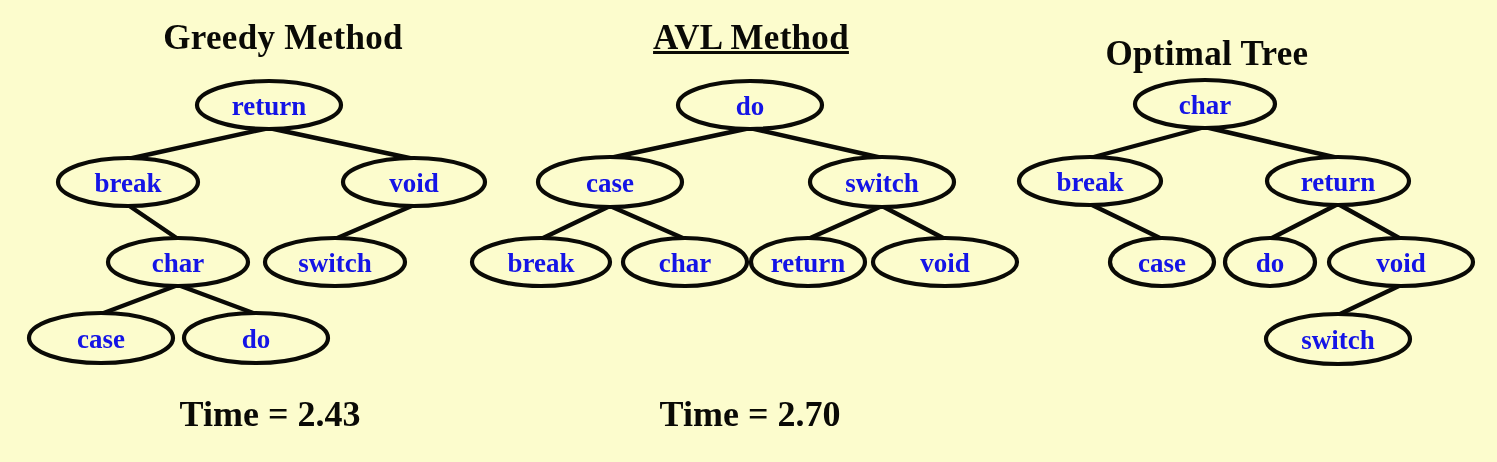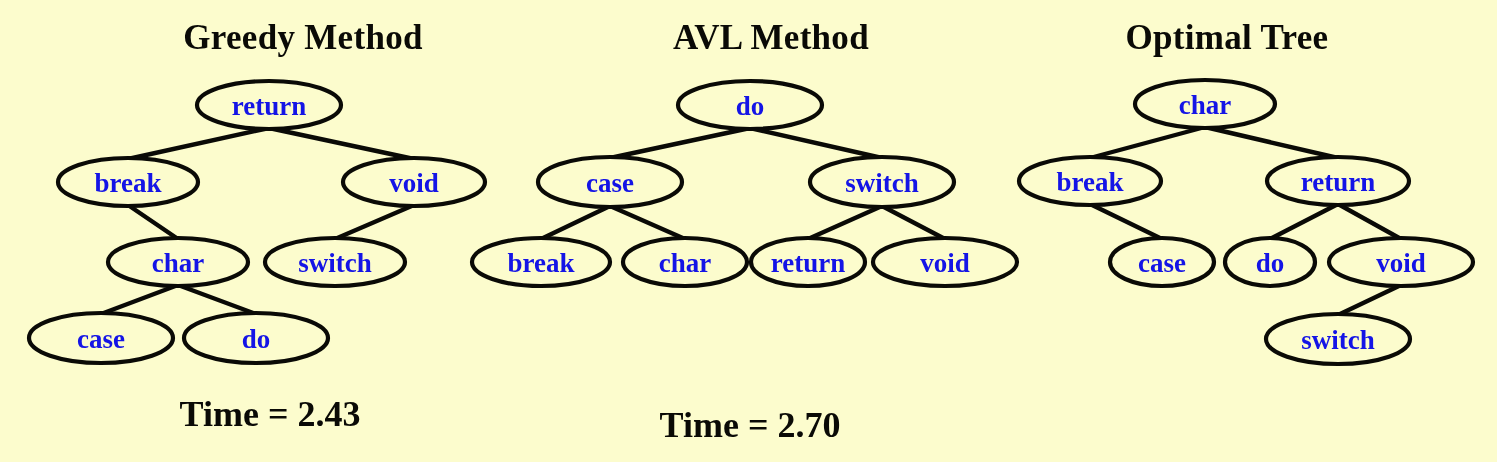--- a/index.html
+++ b/index.html
@@ -22,21 +22,20 @@
   }
   .panel-title {
     position: absolute;
     text-align: center;
     font-family: "Liberation Serif", serif;
     font-weight: bold;
     font-size: 35px;
     color: #0a0a06;
     white-space: nowrap;
     letter-spacing: 0.3px;
-    margin-left: 20px;
   }
   .time-label {
     position: absolute;
     text-align: center;
     font-family: "Liberation Serif", serif;
     font-weight: bold;
     font-size: 36px;
     color: #0a0a06;
     white-space: nowrap;
   }
@@ -67,22 +66,22 @@
     text-anchor: middle;
     dominant-baseline: central;
   }
 </style>
 </head>
 <body>
 
 <div id="figure">
 
   <div class="panel-title" style="left:0; top:18px; width:566px;">Greedy Method</div>
-  <div class="panel-title" style="left:468px; top:18px; width:566px;">AVL Method</div>
-  <div class="panel-title" style="left:924px; top:18px; width:566px;">Optimal Tree</div>
+  <div class="panel-title" style="left:468px; top:18px; width:566px;text-decoration:underline;">AVL Method</div>
+  <div class="panel-title" style="left:924px; top:34px; width:566px;">Optimal Tree</div>
 
   <svg class="tree-canvas" viewBox="0 0 1497 462">
     <g id="edges-layer">
         <line x1="269" y1="128" x2="128" y2="159" class="edge-line"></line>
         <line x1="269" y1="128" x2="414" y2="159" class="edge-line"></line>
         <line x1="128" y1="205" x2="178" y2="239" class="edge-line"></line>
         <line x1="414" y1="205" x2="335" y2="239" class="edge-line"></line>
         <line x1="178" y1="285" x2="101" y2="314" class="edge-line"></line>
         <line x1="178" y1="285" x2="256" y2="314" class="edge-line"></line>
         <line x1="750" y1="128" x2="610" y2="158" class="edge-line"></line>
@@ -180,15 +179,15 @@
           <text x="1401" y="263" class="node-text">void</text>
         </g>
         <g>
           <ellipse cx="1338" cy="339" rx="72" ry="25" class="node-ellipse"></ellipse>
           <text x="1338" y="340" class="node-text">switch</text>
         </g>
       </g>
   </svg>
 
   <div class="time-label" style="left:0; top:393px; width:540px;">Time = 2.43</div>
-  <div class="time-label" style="left:480px; top:404px; width:540px;">Time = 2.70</div>
+  <div class="time-label" style="left:480px; top:393px; width:540px;">Time = 2.70</div>
 
 </div>
 
 </body></html>

